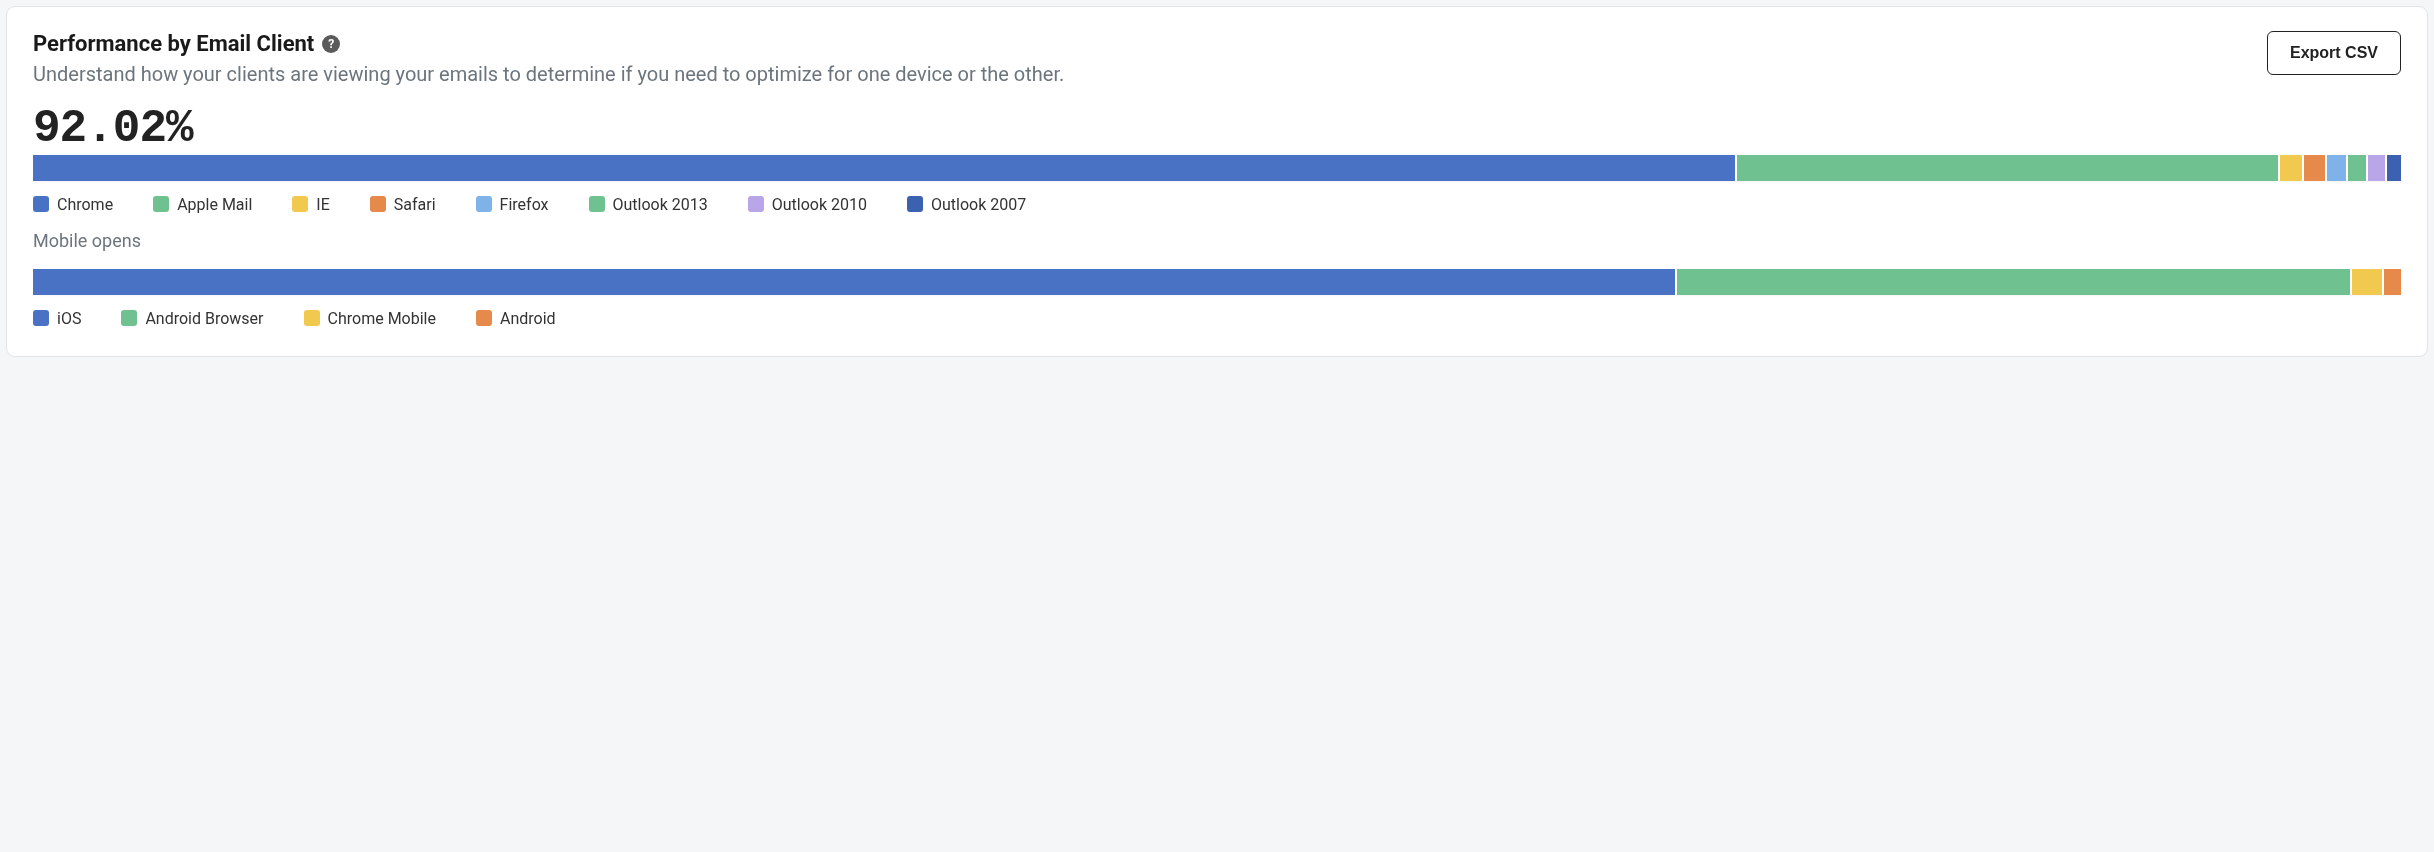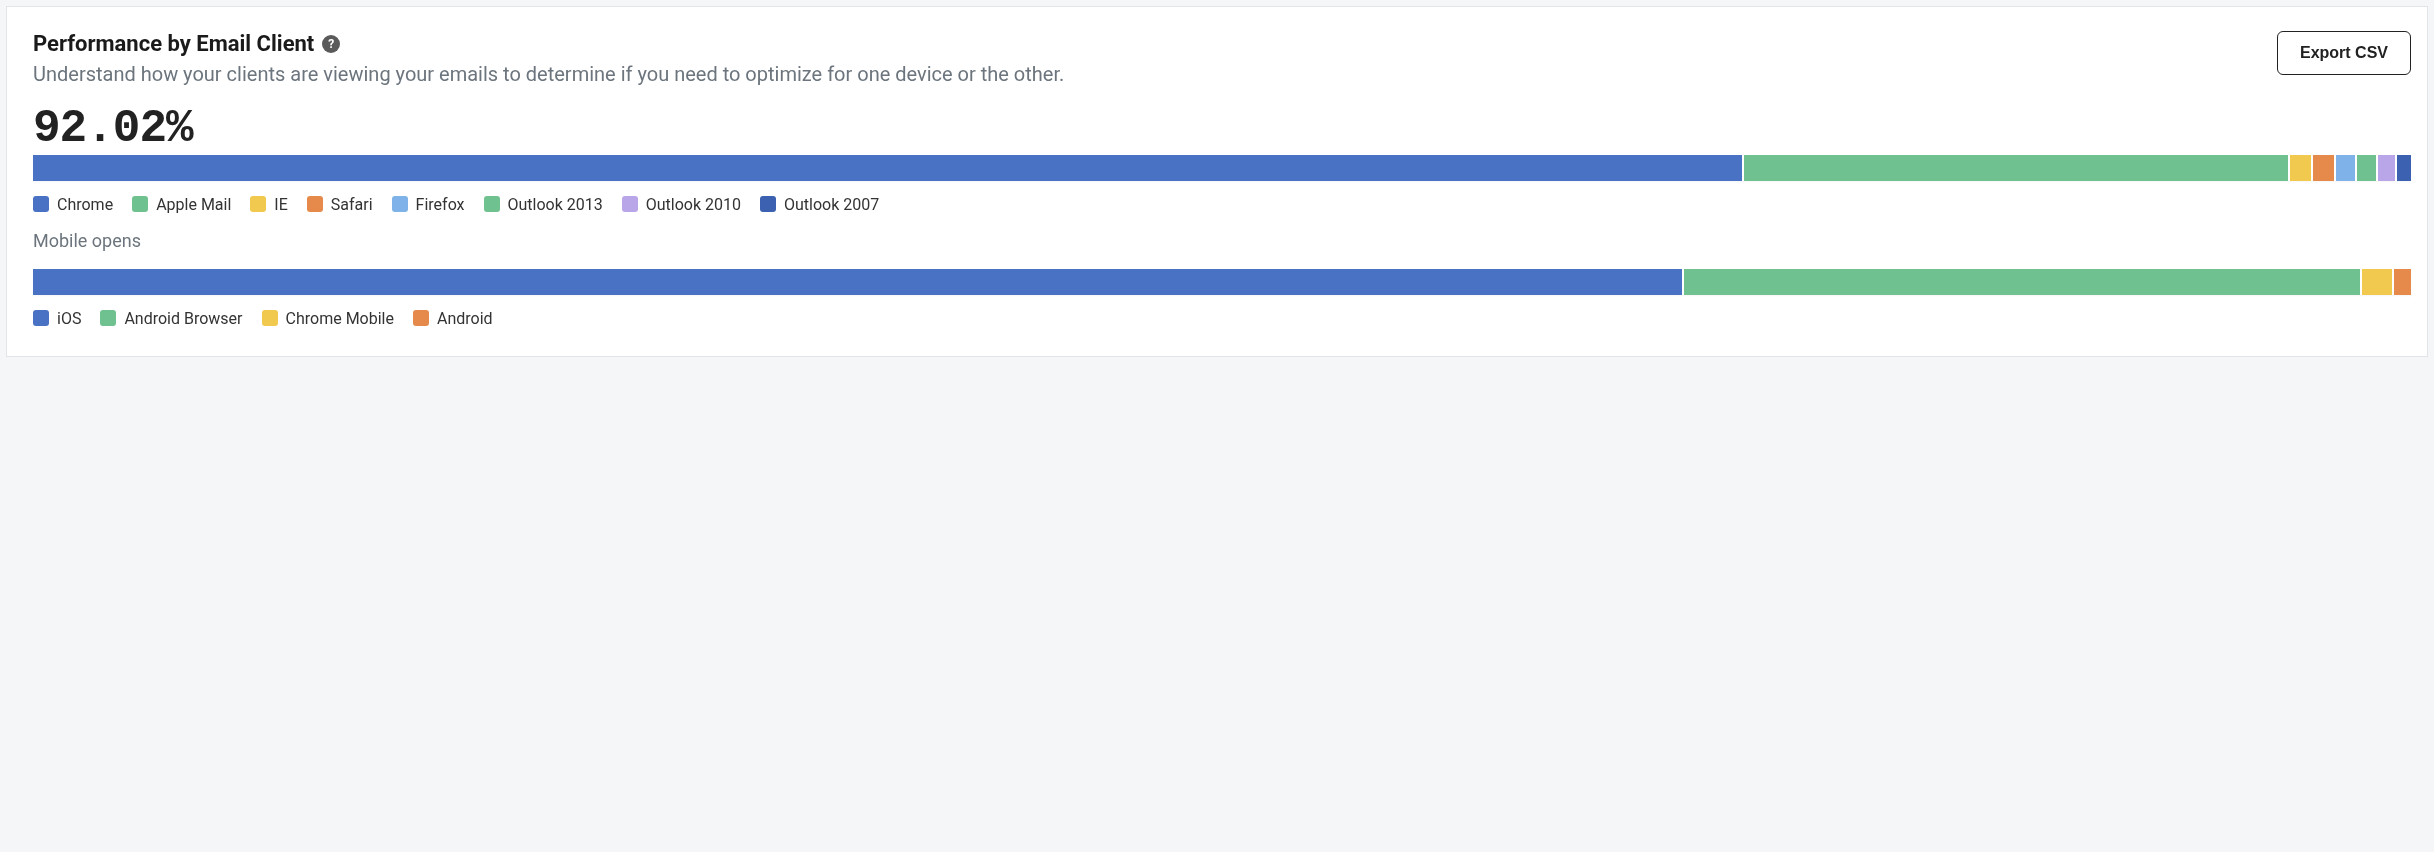--- a/index.html
+++ b/index.html
@@ -4,22 +4,22 @@
 <style>
   * { box-sizing: border-box; margin: 0; padding: 0; }
   body {
     font-family: -apple-system, BlinkMacSystemFont, "Segoe UI", Roboto, Helvetica, Arial, sans-serif;
     background: #f5f6f7;
     padding: 6px;
   }
   .card {
     background: #fff;
     border: 1px solid #e1e4e8;
-    border-radius: 0;
-    padding: 24px 16px 28px 26px;
+    border-radius: 9px;
+    padding: 24px 26px 28px 26px;
     width: 100%;
   }
   .header-row {
     display: flex;
     justify-content: space-between;
     align-items: flex-start;
     margin-bottom: 18px;
   }
   .title-block { flex: 1; }
   .title-line {
@@ -84,21 +84,21 @@
     overflow: visible;
   }
   .seg {
     height: 100%;
     margin-right: 2px;
   }
   .seg:last-child { margin-right: 0; }
   .legend {
     display: flex;
     flex-wrap: wrap;
-    gap: 18px 19px;
+    gap: 18px 40px;
     margin-top: 14px;
   }
   .legend-item {
     display: flex;
     align-items: center;
     gap: 8px;
     font-size: 16px;
     color: #333;
   }
   .swatch {

